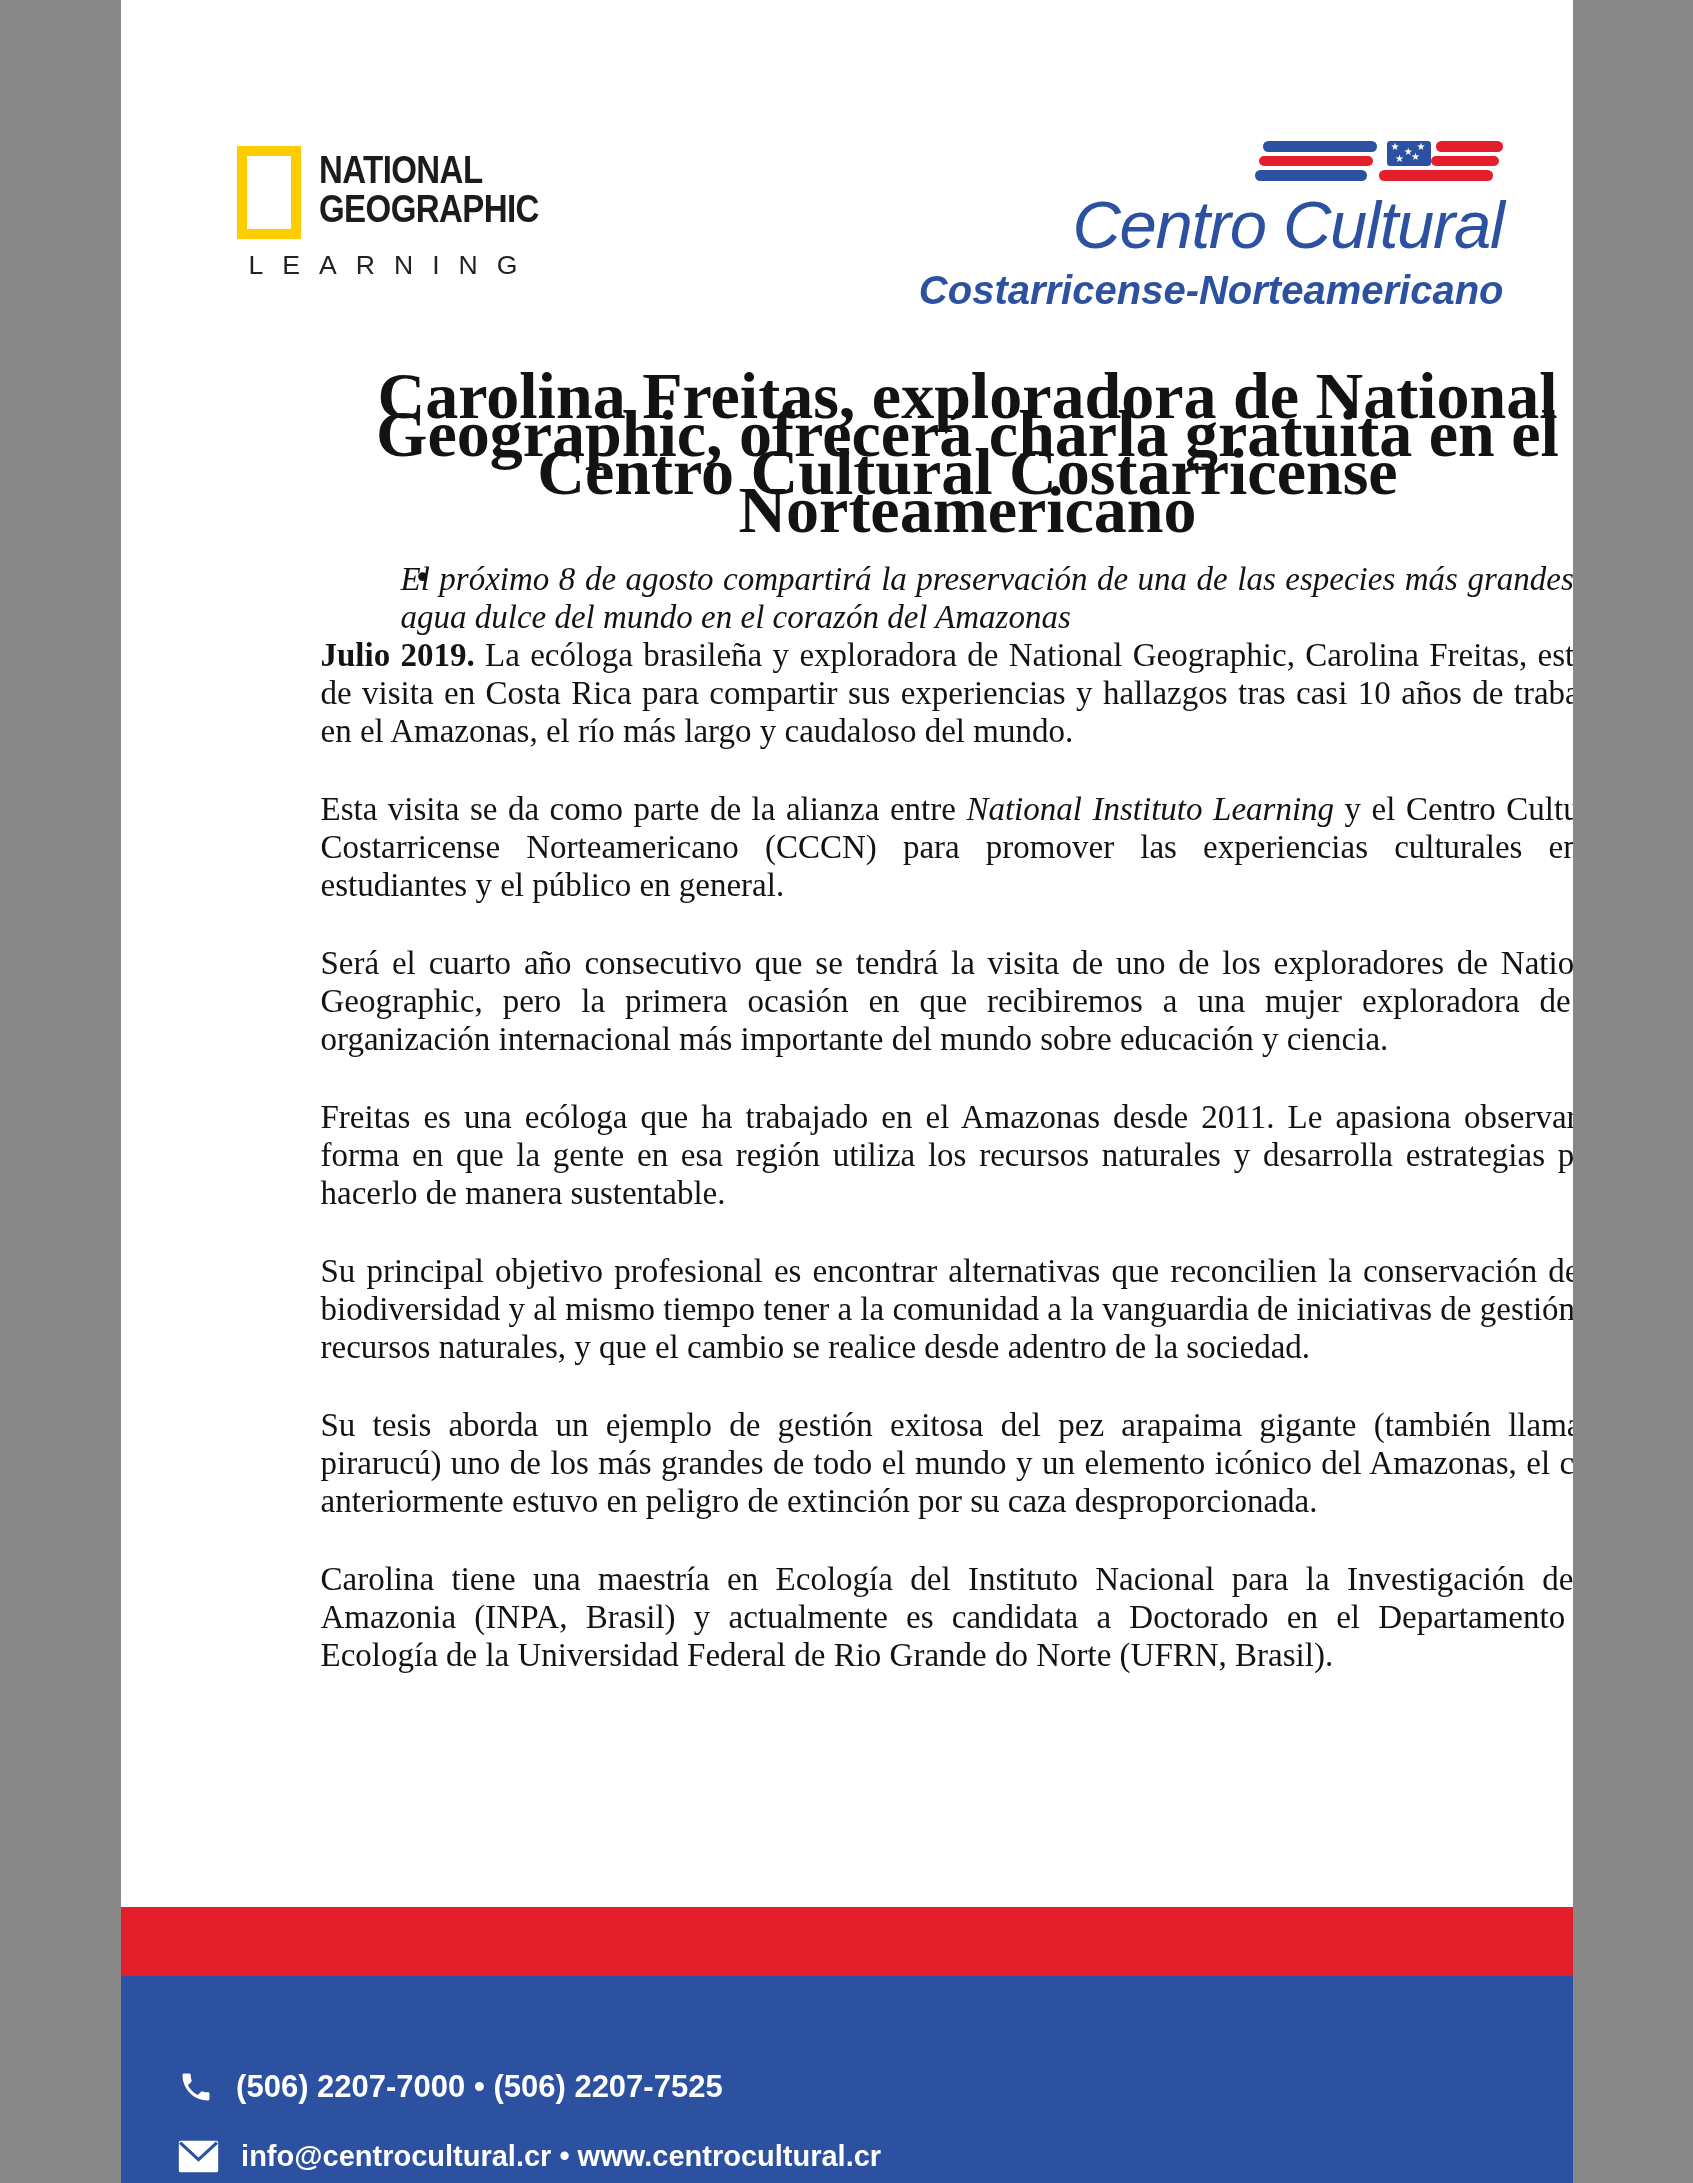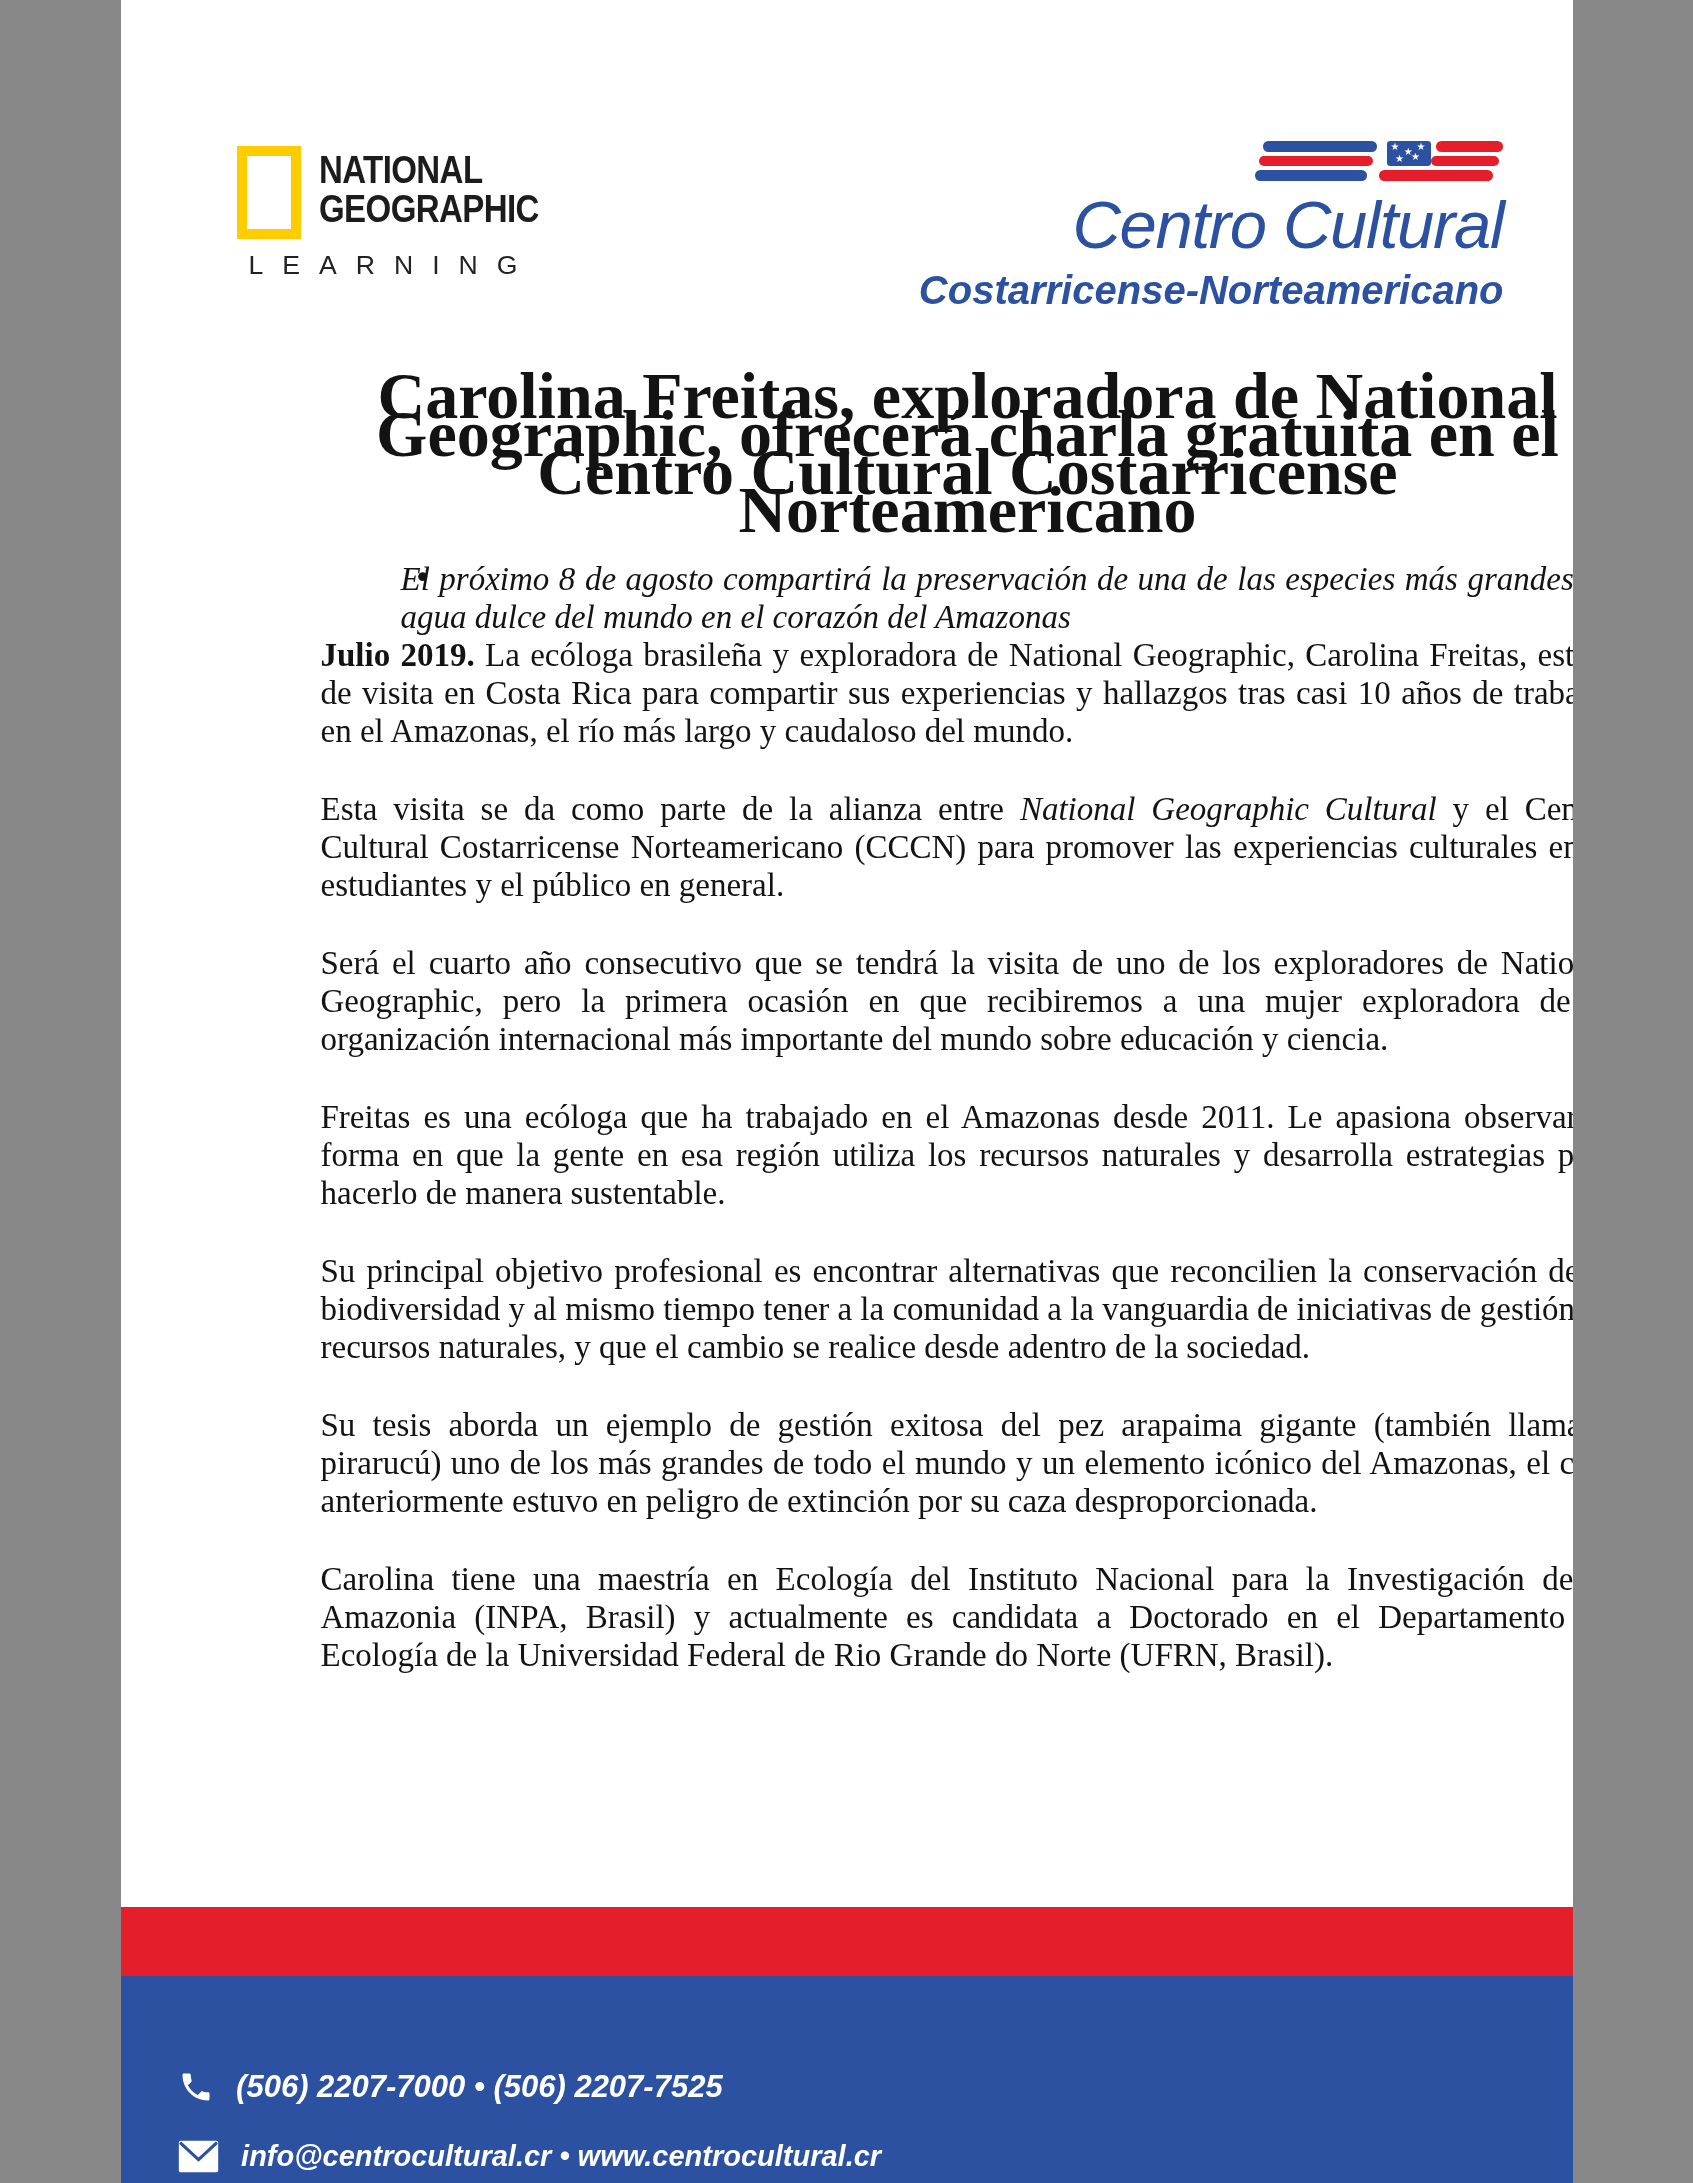--- a/index.html
+++ b/index.html
@@ -86,21 +86,21 @@
   p.body.first{}
 
   
   .band-red{position:absolute;left:0;top:1907px;width:100%;height:69px;
     background:var(--cc-red);}
   .band-blue{position:absolute;left:0;top:1976px;width:100%;height:207px;
     background:var(--cc-blue);}
   .frow{
     position:absolute;display:flex;align-items:center;gap:22.6px;
     color:var(--footer-text);
-    font-family:"Liberation Sans",sans-serif;font-weight:bold;font-style:italic;
+    font-family:"Liberation Sans",sans-serif;font-weight:bold;
   }
   .frow-phone{left:57px;top:93px;font-size:31px;}
   .frow-mail{left:57px;top:164px;font-size:29px;}
   .frow .ficon{flex:0 0 auto;display:block;}
 </style>
 </head>
 <body>
 
 <div id="page">
 
@@ -138,21 +138,21 @@
       <span>Carolina Freitas, exploradora de National Geographic, ofrecerá charla gratuita en el</span>
       <span>Centro Cultural Costarricense Norteamericano</span>
     </h1>
 
     <div class="bullet-item">
       <span class="bullet-marker">•</span>
       <div class="bullet-text">El próximo 8 de agosto compartirá la preservación de una de las especies más grandes de agua dulce del mundo en el corazón del Amazonas</div>
     </div>
 
     <p class="body first"><span style="font-weight: bold;">Julio 2019.</span><span> La ecóloga brasileña y exploradora de National Geographic, Carolina Freitas, estará de visita en Costa Rica para compartir sus experiencias y hallazgos tras casi 10 años de trabajar en el Amazonas, el río más largo y caudaloso del mundo.</span></p>
-    <p class="body"><span>Esta visita se da como parte de la alianza entre </span><span style="font-style: italic;">National Geographic Cultural</span><span> y el Centro Cultural Costarricense Norteamericano (CCCN) para promover las experiencias culturales entre estudiantes y el público en general.</span></p>
+    <p class="body"><span>Esta visita se da como parte de la alianza entre </span><span style="font-style: italic;">National Instituto Learning</span><span> y el Centro Cultural Costarricense Norteamericano (CCCN) para promover las experiencias culturales entre estudiantes y el público en general.</span></p>
     <p class="body"><span>Será el cuarto año consecutivo que se tendrá la visita de uno de los exploradores de National Geographic, pero la primera ocasión en que recibiremos a una mujer exploradora de la organización internacional más importante del mundo sobre educación y ciencia.</span></p>
     <p class="body"><span>Freitas es una ecóloga que ha trabajado en el Amazonas desde 2011. Le apasiona observar la forma en que la gente en esa región utiliza los recursos naturales y desarrolla estrategias para hacerlo de manera sustentable.</span></p>
     <p class="body"><span>Su principal objetivo profesional es encontrar alternativas que reconcilien la conservación de la biodiversidad y al mismo tiempo tener a la comunidad a la vanguardia de iniciativas de gestión de recursos naturales, y que el cambio se realice desde adentro de la sociedad.</span></p>
     <p class="body"><span>Su tesis aborda un ejemplo de gestión exitosa del pez arapaima gigante (también llamado pirarucú) uno de los más grandes de todo el mundo y un elemento icónico del Amazonas, el cual anteriormente estuvo en peligro de extinción por su caza desproporcionada.</span></p>
     <p class="body"><span>Carolina tiene una maestría en Ecología del Instituto Nacional para la Investigación de la Amazonia (INPA, Brasil) y actualmente es candidata a Doctorado en el Departamento de Ecología de la Universidad Federal de Rio Grande do Norte (UFRN, Brasil).</span></p>
   </div>
 
   <div class="band-red"></div>
   <div class="band-blue">
 

